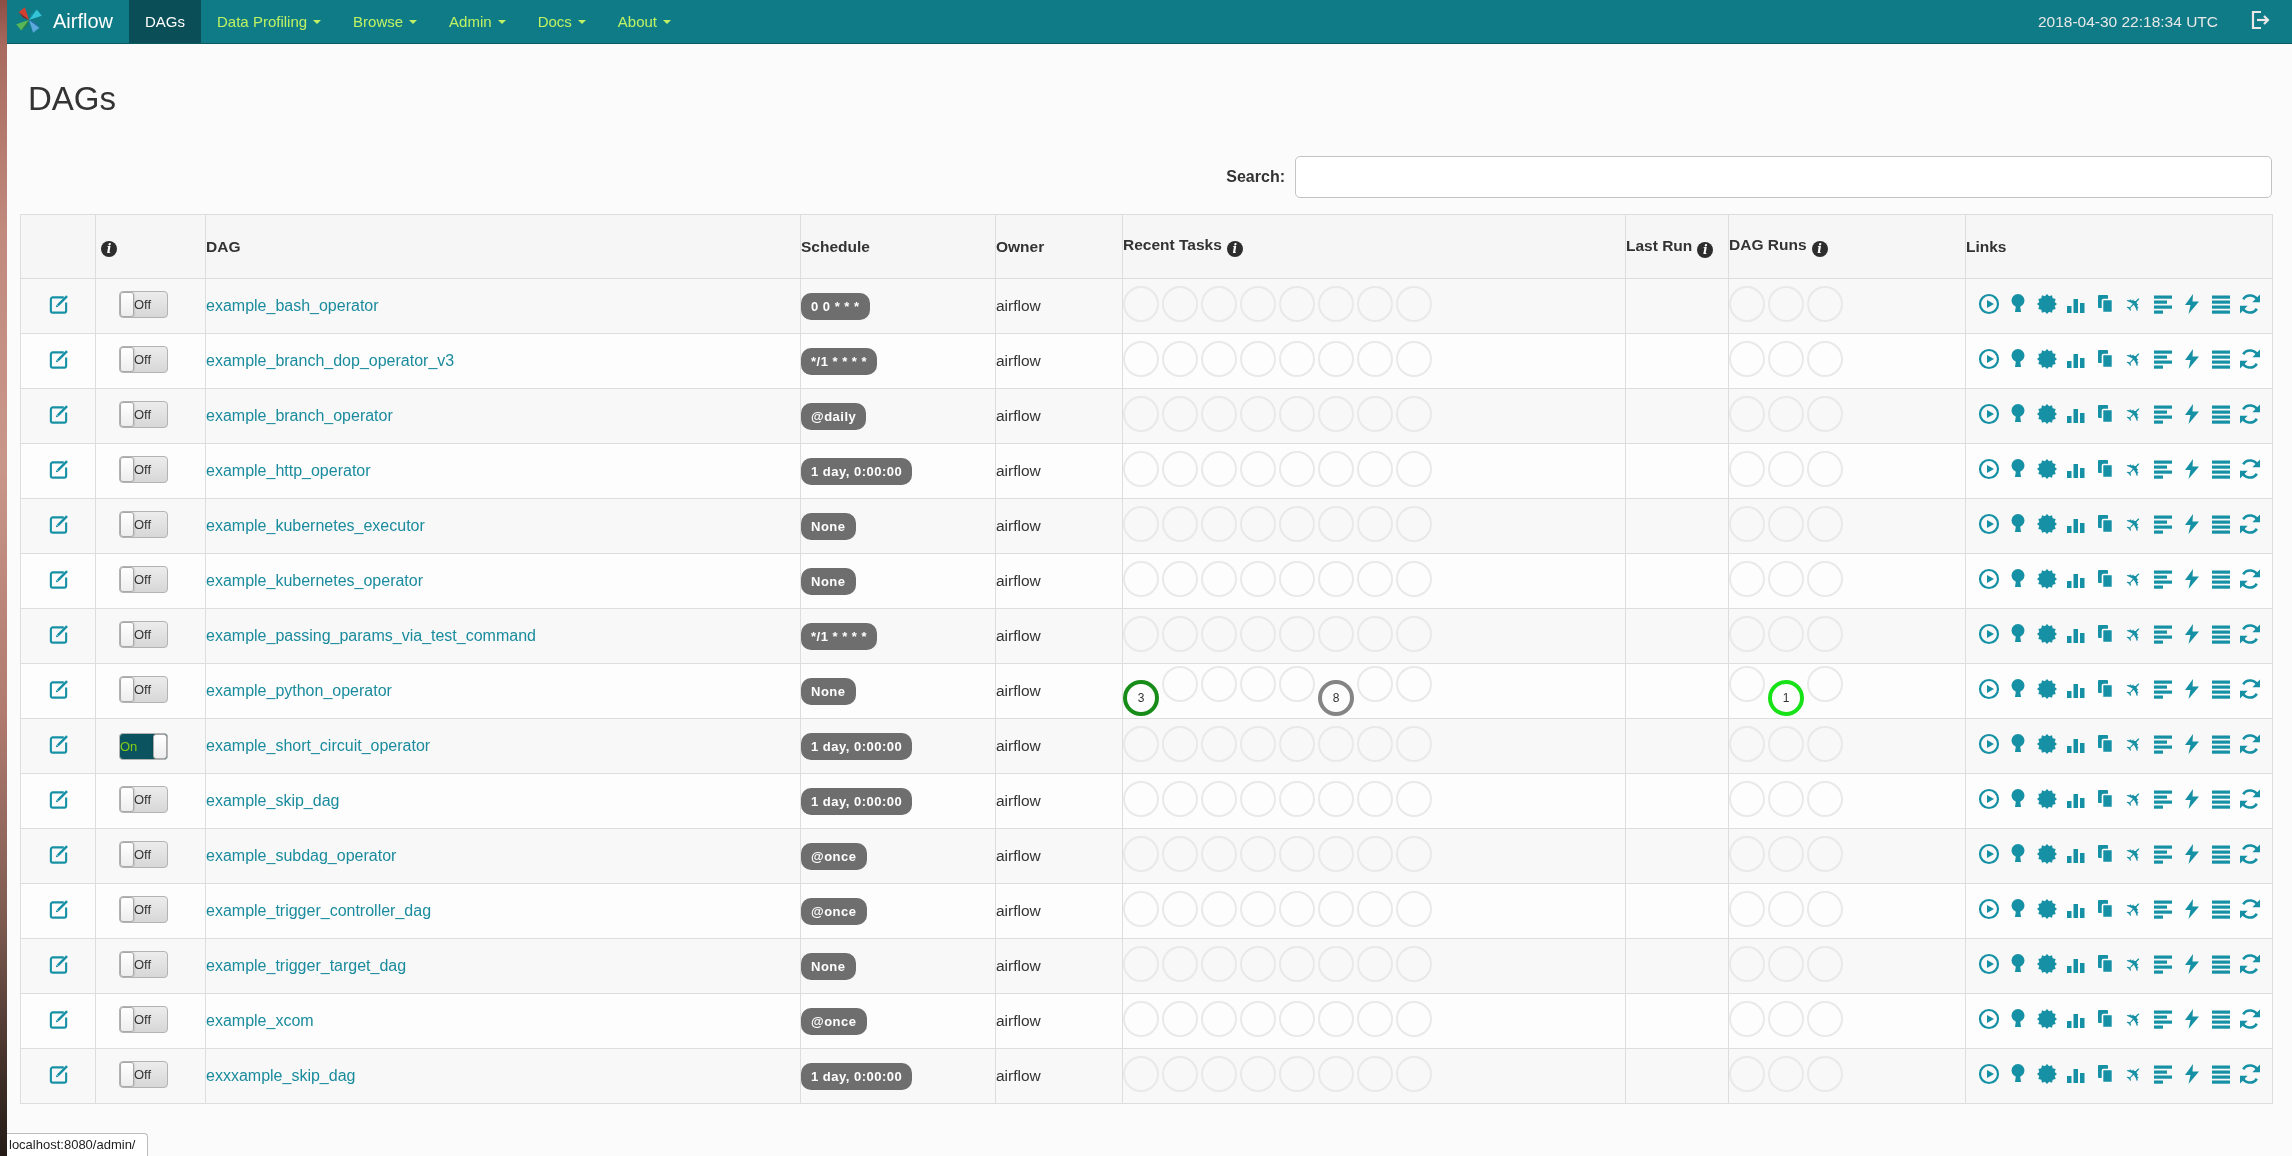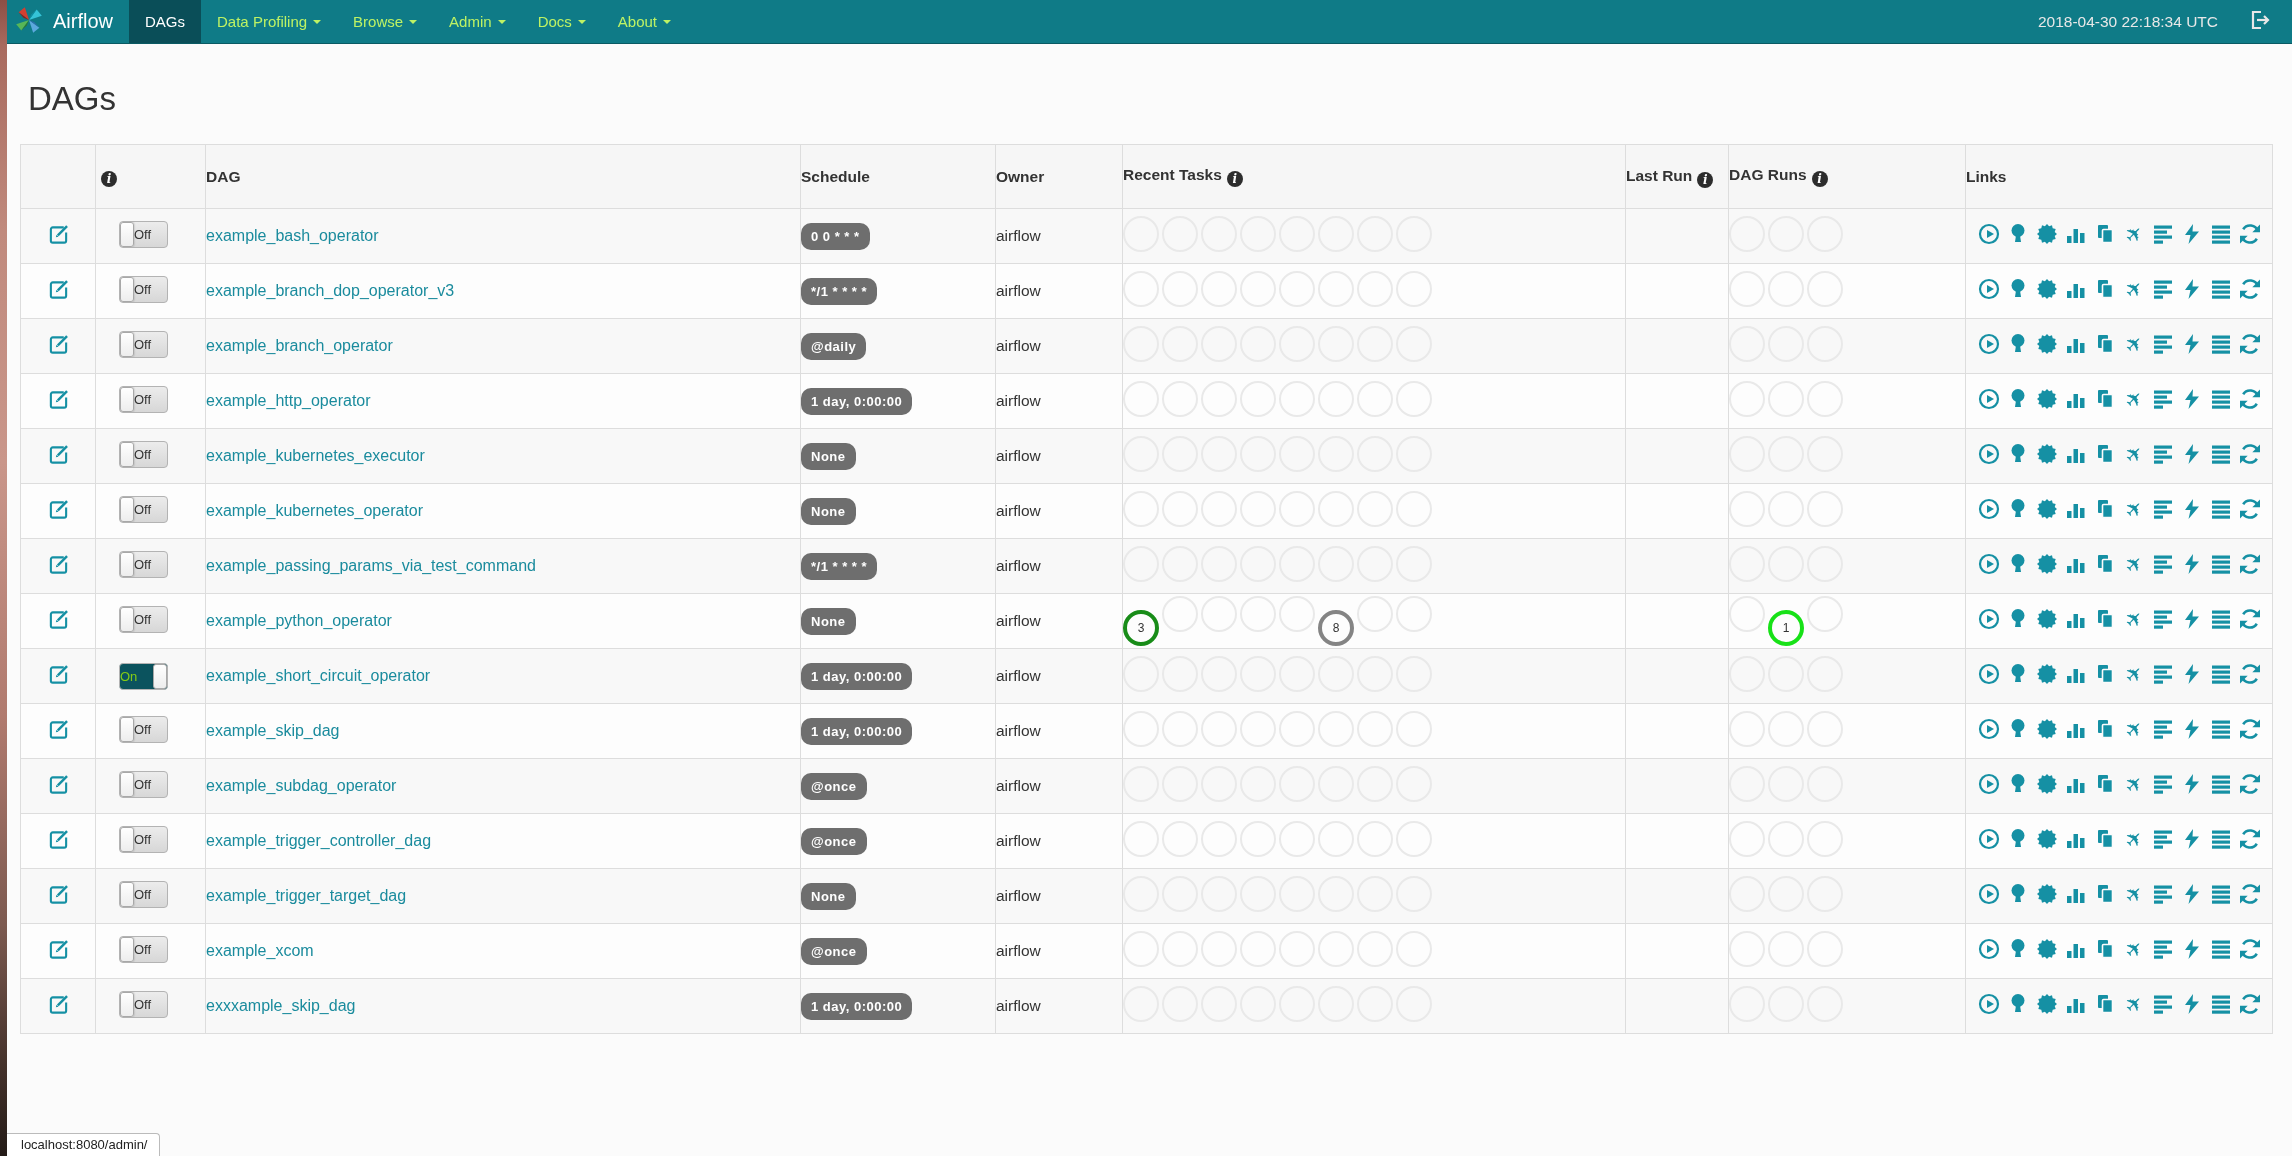--- a/index.html
+++ b/index.html
@@ -37,21 +37,21 @@
   
   .content{ padding:0 20px; }
   .page-title{ font-size:33px; font-weight:500; color:#333; margin:36px 0 0 8px; }
   .search-row{ display:flex; justify-content:flex-end; align-items:center; margin-top:38px; }
   .search-label{ font-weight:bold; font-size:16px; margin-right:10px; }
   .search-input{
     width:977px; height:42px; border:1px solid #c3c3c3; border-radius:5px;
     background:#fff; font-size:16px; padding:0 10px; outline:none;
   }
   
-  table.dags{ border-collapse:collapse; table-layout:fixed; width:2252px; margin-top:26px;
+  table.dags{ border-collapse:collapse; table-layout:fixed; width:2252px; margin-top:16px;
     background:transparent; }
   table.dags th, table.dags td{ border:1px solid #ddd; vertical-align:middle; padding:0; }
   table.dags th{ height:64px; font-size:15.5px; color:#333; text-align:left; background:#f6f6f6; }
   table.dags td{ height:55px; }
   tbody tr:nth-child(odd){ background:#f8f8f8; }
   tbody tr:nth-child(even){ background:#fdfdfd; }
   .col-edit{ width:75px; }  .col-toggle{ width:110px; } .col-dag{ width:595px; }
   .col-sched{ width:195px; } .col-owner{ width:127px; } .col-recent{ width:503px; }
   .col-lastrun{ width:103px; } .col-runs{ width:237px; } .col-links{ width:307px; }
   th.c-center, td.c-center{ text-align:center; }
@@ -99,21 +99,21 @@
   .links-wrap svg{ width:22px; height:22px; display:block; cursor:pointer; }
   .lk-fill{ fill:#1590a4; }
   .lk-stroke{ stroke:#1590a4; fill:none; }
   
   .edit-cell{ text-align:center; }
   .edit-icon svg{ width:21px; height:21px; cursor:pointer; }
   
   .status-bar{
     position:absolute; left:7px; bottom:0; z-index:60; background:#fff; border:1px solid #bbb;
     border-bottom:none; border-left:none; border-top-right-radius:4px;
-    font-size:13px; color:#222; padding:3px 12px 4px 14px;
+    font-size:13px; color:#222; padding:3px 12px 4px 2px;
   }
 </style>
 </head>
 <body>
 
 <div class="edge-strip"></div>
 
 <div class="navbar">
   <div class="brand">
     <span>
@@ -173,20 +173,24 @@
         <path d="M9 12 H19" stroke="#e8e8e8" stroke-width="2.2"></path>
         <path d="M16 8 L20 12 L16 16" fill="none" stroke="#e8e8e8" stroke-width="2.2"></path>
       </svg>
     </span>
   </div>
 </div>
 
 <div class="content">
   <h2 class="page-title">DAGs</h2>
 
+  <div class="search-row">
+    <span class="search-label">Search:</span>
+    <input class="search-input" type="text" value="" style="">
+  </div>
 
   <table class="dags">
     <thead>
       <tr>
         <th class="col-edit"></th>
         <th class="col-toggle c-center"><span class="info-i"></span></th>
         <th class="col-dag">DAG</th>
         <th class="col-sched c-center">Schedule</th>
         <th class="col-owner c-center">Owner</th>
         <th class="col-recent"><span>Recent Tasks</span><span class="info-i"></span></th>

